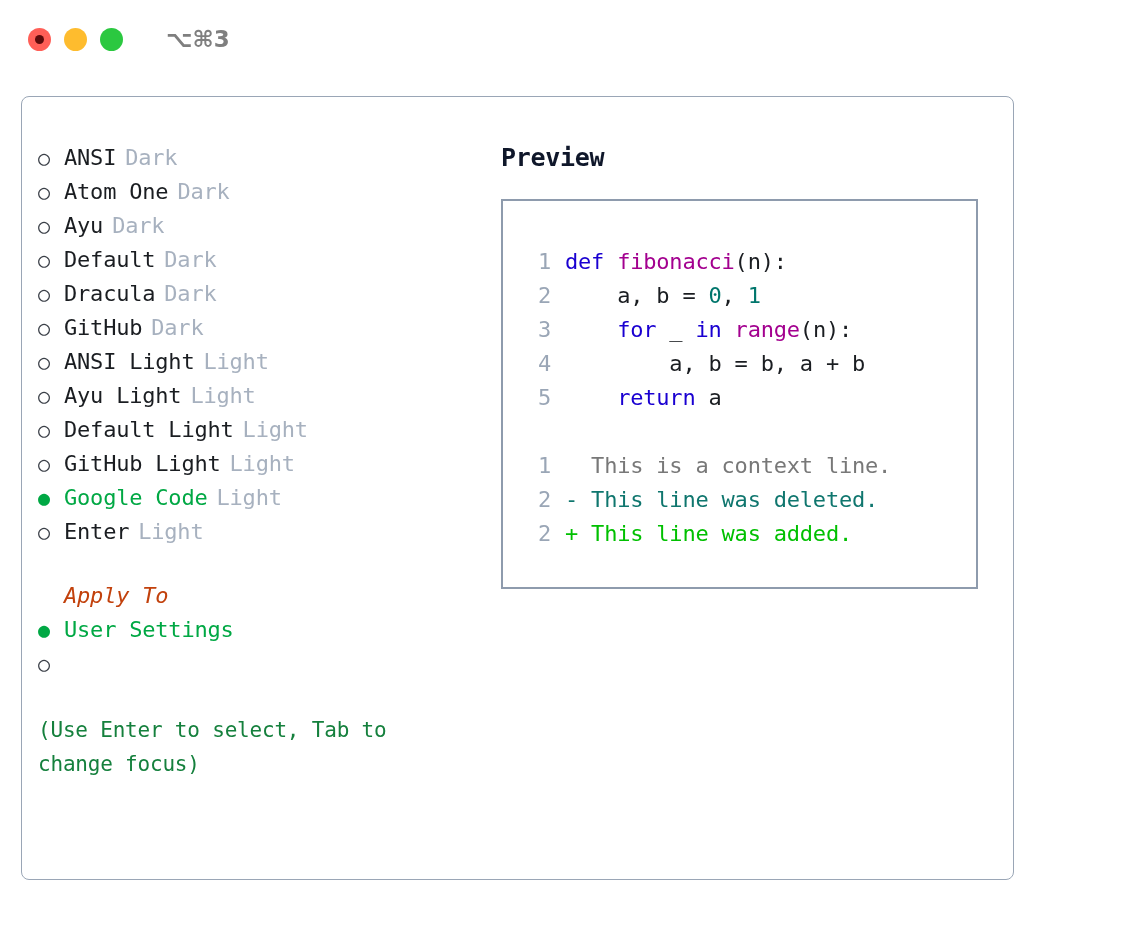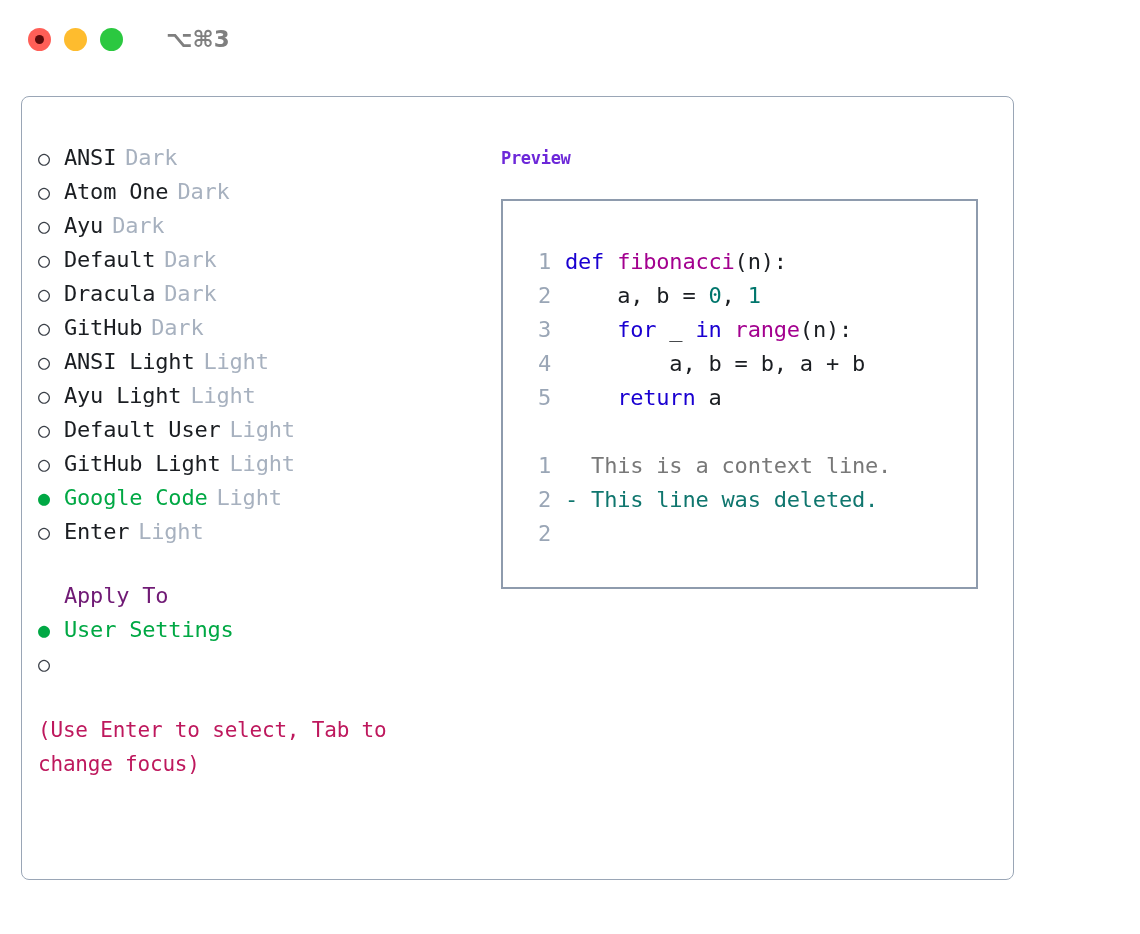--- a/index.html
+++ b/index.html
@@ -127,42 +127,43 @@
   .opt-variant {
     color: #a7b1bf;
     margin-left: 9px;
     text-align: center;
   }
 
   .group-gap { height: 30px; }
 
   .apply-title {
     font-size: 22px;
-    color: #701a75;
+    color: #c2410c;
     line-height: 34px;
     padding-left: 26px;
     white-space: pre;
     letter-spacing: -0.2px;
+    font-style: italic;
   }
 
   .hint {
     margin-top: 32px;
     font-size: 21px;
     line-height: 34px;
-    color: #be185d;
+    color: #15803d;
     width: 400px;
     white-space: pre-wrap;
     letter-spacing: -0.2px;
   }
 
   
   .preview-title {
-    font-size: 17px;
+    font-size: 25px;
     font-weight: bold;
-    color: #6d28d9;
+    color: #0f172a;
     line-height: 34px;
     letter-spacing: -0.3px;
     white-space: pre;
   }
 
   .preview-box {
     margin-top: 24px;
     width: 477px;
     height: 390px;
     border: 2px solid #8e9bad;
@@ -230,21 +231,21 @@
 
         <div id="theme-list">
             <div class="opt-row"><span class="bullet">○</span><span class="opt-label">ANSI</span><span class="opt-variant">Dark</span></div>
             <div class="opt-row"><span class="bullet">○</span><span class="opt-label">Atom One</span><span class="opt-variant">Dark</span></div>
             <div class="opt-row"><span class="bullet">○</span><span class="opt-label">Ayu</span><span class="opt-variant">Dark</span></div>
             <div class="opt-row"><span class="bullet">○</span><span class="opt-label">Default</span><span class="opt-variant">Dark</span></div>
             <div class="opt-row"><span class="bullet">○</span><span class="opt-label">Dracula</span><span class="opt-variant">Dark</span></div>
             <div class="opt-row"><span class="bullet">○</span><span class="opt-label">GitHub</span><span class="opt-variant">Dark</span></div>
             <div class="opt-row"><span class="bullet">○</span><span class="opt-label">ANSI Light</span><span class="opt-variant">Light</span></div>
             <div class="opt-row"><span class="bullet">○</span><span class="opt-label">Ayu Light</span><span class="opt-variant">Light</span></div>
-            <div class="opt-row"><span class="bullet">○</span><span class="opt-label">Default User</span><span class="opt-variant">Light</span></div>
+            <div class="opt-row"><span class="bullet">○</span><span class="opt-label">Default Light</span><span class="opt-variant">Light</span></div>
             <div class="opt-row"><span class="bullet">○</span><span class="opt-label">GitHub Light</span><span class="opt-variant">Light</span></div>
             <div class="opt-row selected"><span class="bullet">●</span><span class="opt-label">Google Code</span><span class="opt-variant">Light</span></div>
             <div class="opt-row"><span class="bullet">○</span><span class="opt-label">Enter</span><span class="opt-variant">Light</span></div>
           </div>
 
         <div class="group-gap"></div>
 
         <div class="apply-title">Apply To</div>
 
         <div id="apply-list">
@@ -265,21 +266,21 @@
                 <div class="code-line"><span class="lineno">1</span><span class="code-text"><span class="tok-kw">def </span><span class="tok-fn">fibonacci</span><span class="tok-pl">(n):</span></span></div>
                 <div class="code-line"><span class="lineno">2</span><span class="code-text"><span class="tok-pl">    a, b = </span><span class="tok-num">0</span><span class="tok-pl">, </span><span class="tok-num">1</span></span></div>
                 <div class="code-line"><span class="lineno">3</span><span class="code-text"><span class="tok-pl">    </span><span class="tok-kw">for</span><span class="tok-pl"> _ </span><span class="tok-kw">in</span><span class="tok-pl"> </span><span class="tok-fn">range</span><span class="tok-pl">(n):</span></span></div>
                 <div class="code-line"><span class="lineno">4</span><span class="code-text"><span class="tok-pl">        a, b = b, a + b</span></span></div>
                 <div class="code-line"><span class="lineno">5</span><span class="code-text"><span class="tok-pl">    </span><span class="tok-kw">return</span><span class="tok-pl"> a</span></span></div>
               </div>
             <div class="blank-line"></div>
             <div id="diff-lines">
                 <div class="code-line"><span class="lineno">1</span><span class="diff-context"><span> </span><span> This is a context line.</span></span></div>
                 <div class="code-line"><span class="lineno">2</span><span class="diff-del"><span>-</span><span> This line was deleted.</span></span></div>
-                <div class="code-line"><span class="lineno">2</span></div>
+                <div class="code-line"><span class="lineno">2</span><span class="diff-add"><span>+</span><span> This line was added.</span></span></div>
               </div>
           </div>
         </div>
 
       </div>
 
     </div>
   </div>
 </div>
 

